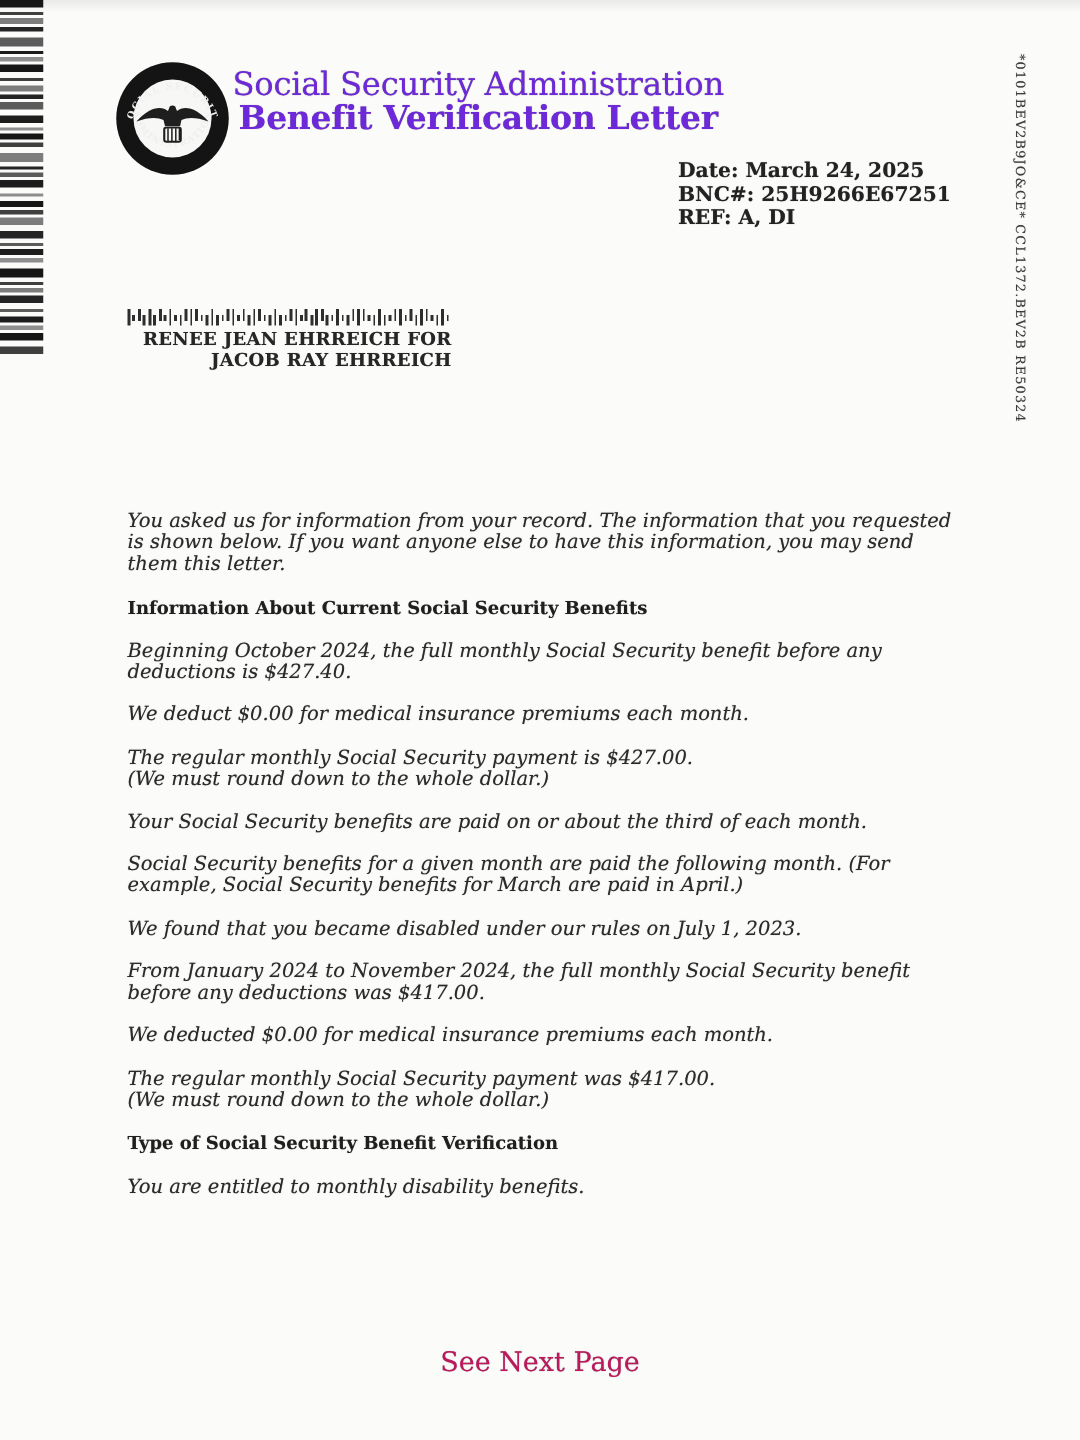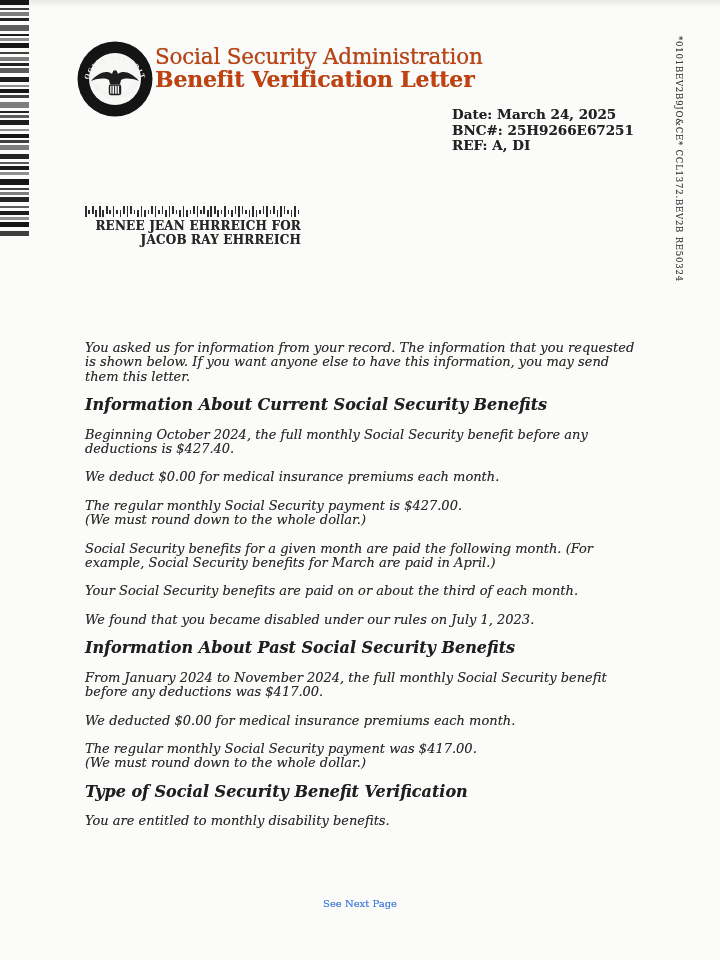--- a/index.html
+++ b/index.html
@@ -20,21 +20,21 @@
   .left-barcode{
     position:absolute;left:0;top:30;width:29px;height:243px;
     overflow:hidden;
   }
   .left-barcode .bar{width:100%;}
 
   
   .seal{position:absolute;left:76px;top:40px;width:78px;height:78px;}
 
   
-  .header-text{position:absolute;left:155px;top:45px;line-height:1.08;color:#c2410c;}
+  .header-text{position:absolute;left:155px;top:45px;line-height:1.08;color:#6d28d9;text-align:center;}
   .agency{font-size:21.5px;letter-spacing:-0.2px;text-shadow:0 0 0.7px rgba(30,30,30,.6);}
   .doc-title{font-size:22px;font-weight:bold;letter-spacing:-0.2px;text-shadow:0 0 0.6px rgba(30,30,30,.5);}
 
   
   .meta{position:absolute;left:452px;top:107px;font-size:13.5px;font-weight:600;
         line-height:15.5px;color:#222;text-shadow:0 0 0.6px rgba(40,40,40,.5);}
   .meta .row span{display:inline;}
 
   
   .side-code{
@@ -54,25 +54,25 @@
   .imb i.d{height:7.5px;margin-top:3.5px;}
   .imb i.t{height:4px;margin-top:3.5px;}
   .addr-line{font-size:12px;font-weight:600;line-height:13.6px;letter-spacing:0.2px;
              text-shadow:0 0 0.5px rgba(40,40,40,.55);}
 
   
   .letter-body{position:absolute;left:85px;top:341px;width:554px;
                font-size:13px;line-height:14.4px;color:#2a2a2a;
                text-shadow:0 0 0.6px rgba(45,45,45,.5);}
   .para{margin:0 0 14px 0;white-space:pre-line;font-style:italic;}
-  .sec-heading{font-size:16px;font-weight:bold;margin:0 0 15px 0;color:#1f1f1f;
-               text-shadow:0 0 0.5px rgba(30,30,30,.5);font-style:italic;}
+  .sec-heading{font-size:12px;font-weight:bold;margin:0 0 15px 0;color:#1f1f1f;
+               text-shadow:0 0 0.5px rgba(30,30,30,.5);}
 
   .footer-note{position:absolute;left:0;right:0;top:898px;text-align:center;
-               font-size:10px;color:#3b82f6;text-shadow:0 0 0.6px rgba(45,45,45,.5);}
+               font-size:18px;color:#be185d;text-shadow:0 0 0.6px rgba(45,45,45,.5);}
 </style>
 </head>
 <body>
 
 <div class="scan-edge"></div>
 
 <div class="left-barcode">
     <div class="bar" style="height: 5px; margin-bottom: 3px; background: rgb(22, 22, 22);"></div>
     <div class="bar" style="height: 2px; margin-bottom: 2px; background: rgb(63, 63, 63);"></div>
     <div class="bar" style="height: 4px; margin-bottom: 2px; background: rgb(125, 125, 125);"></div>
@@ -155,25 +155,24 @@
 </div>
 
 <div class="letter-body">
   <p class="para">You asked us for information from your record. The information that you requested is shown below. If you want anyone else to have this information, you may send them this letter.</p>
 
   <div class="sec-heading">Information About Current Social Security Benefits</div>
   <p class="para">Beginning October 2024, the full monthly Social Security benefit before any deductions is $427.40.</p>
   <p class="para">We deduct $0.00 for medical insurance premiums each month.</p>
   <p class="para">The regular monthly Social Security payment is $427.00.
 (We must round down to the whole dollar.)</p>
+  <p class="para">Your Social Security benefits are paid on or about the third of each month.</p>
   <p class="para">Social Security benefits for a given month are paid the following month. (For example, Social Security benefits for March are paid in April.)</p>
-  <p class="para">Your Social Security benefits are paid on or about the third of each month.</p>
   <p class="para">We found that you became disabled under our rules on July 1, 2023.</p>
 
-  <div class="sec-heading">Information About Past Social Security Benefits</div>
   <p class="para">From January 2024 to November 2024, the full monthly Social Security benefit before any deductions was $417.00.</p>
   <p class="para">We deducted $0.00 for medical insurance premiums each month.</p>
   <p class="para">The regular monthly Social Security payment was $417.00.
 (We must round down to the whole dollar.)</p>
 
   <div class="sec-heading">Type of Social Security Benefit Verification</div>
   <p class="para">You are entitled to monthly disability benefits.</p>
 </div>
 
 <div class="footer-note">See Next Page</div>

